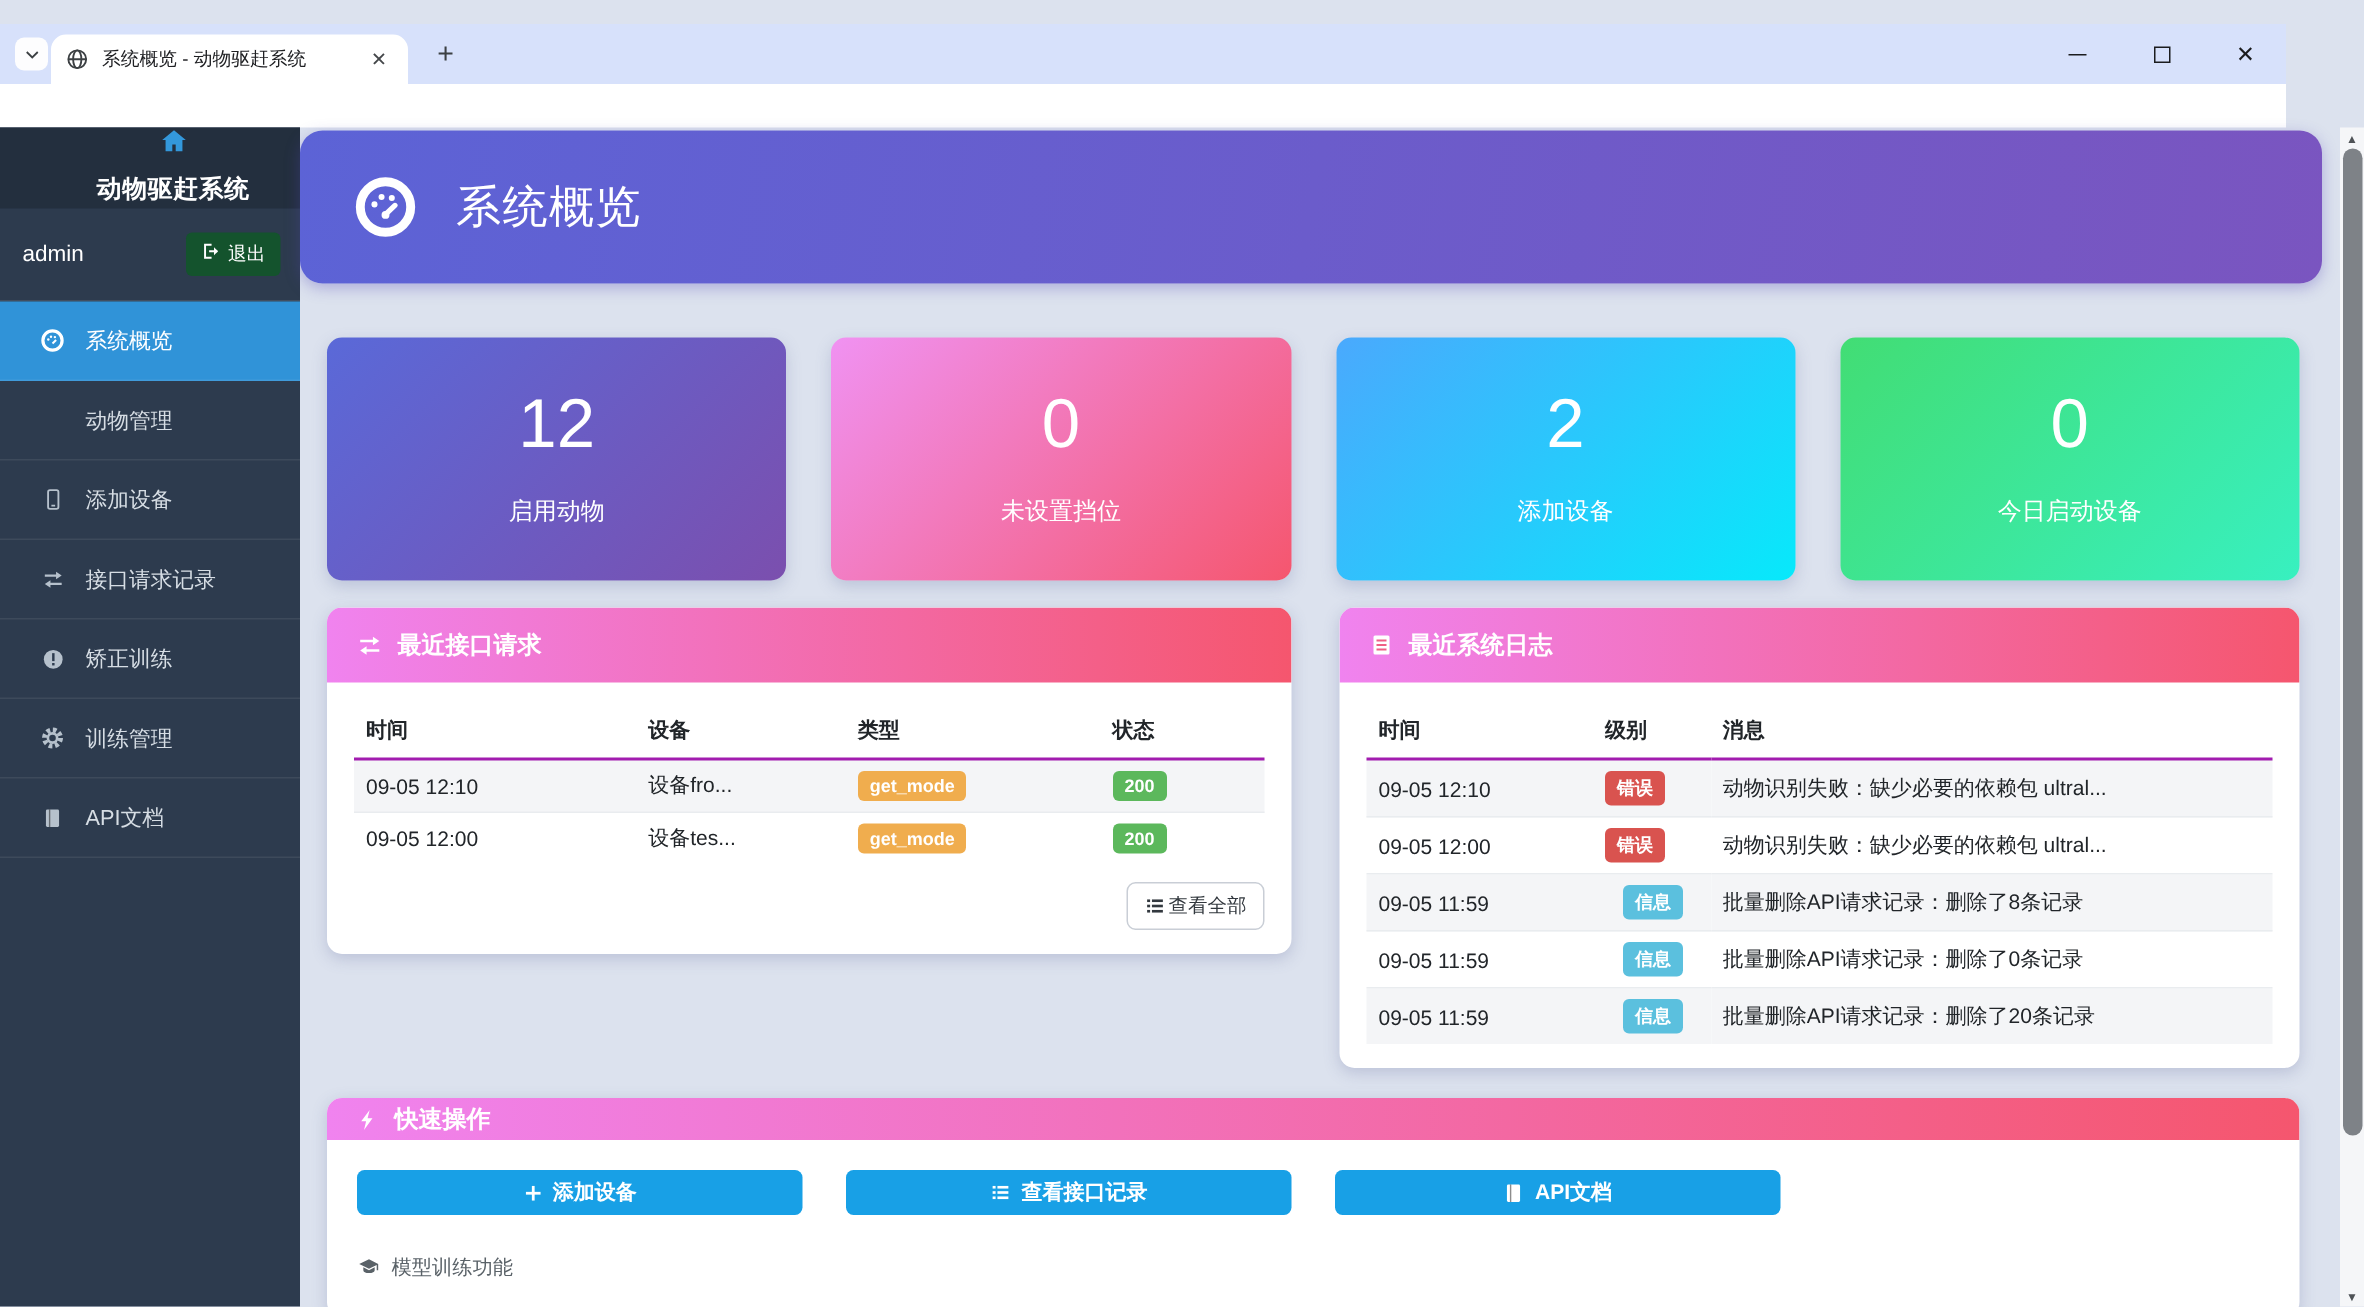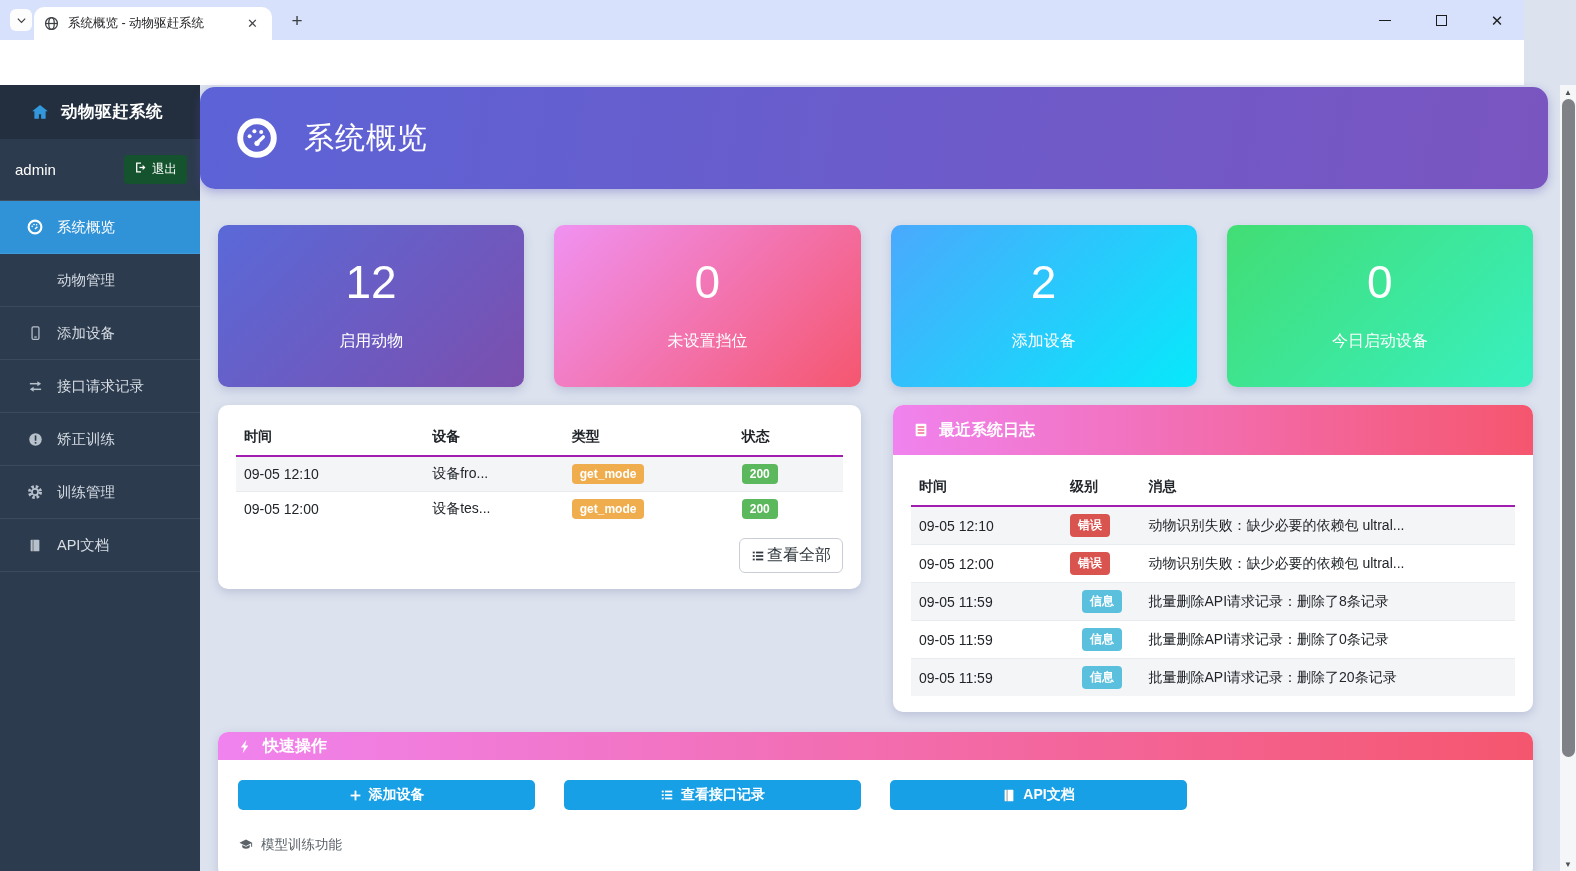--- a/index.html
+++ b/index.html
@@ -1,20 +1,20 @@
 <!DOCTYPE html>
 <html><head>
 <meta charset="utf-8">
 <style>
   * { box-sizing: border-box; margin:0; padding:0; }
   html,body { width:1576px; height:871px; overflow:hidden; background:#dce2ee;
               font-family:"Liberation Sans","DejaVu Sans",sans-serif; }
 
   
-  .chrome { position:absolute; top:0; left:0; width:1524px; height:85px; }
+  .chrome { position:absolute; top:16px; left:0; width:1524px; height:85px; }
   .tabstrip { position:absolute; top:0; left:0; width:100%; height:40px; background:#d7e1fb; }
   .tab-chevron-btn { position:absolute; left:10px; top:9px; width:22px; height:22px; border-radius:6px;
                      background:#fdfdfe; display:flex; align-items:center; justify-content:center; color:#3c4043; }
   .tab { position:absolute; left:34px; top:7px; width:238px; height:33px; background:#fff;
          border-radius:10px 10px 0 0; display:flex; align-items:center; padding:0 10px; }
   .tab-title { flex:1; font-size:12.5px; color:#202124; white-space:nowrap; overflow:hidden; margin-left:9px; }
   .tab-close { color:#44474a; font-size:13px; padding:0 4px; }
   .newtab-btn { position:absolute; left:284px; top:8px; width:26px; height:26px; border-radius:6px;
                 display:flex; align-items:center; justify-content:center; font-size:19px; color:#3c4043; }
   .win-controls { position:absolute; right:14px; top:0; height:40px; display:flex; align-items:center; gap:30px; }
@@ -44,21 +44,21 @@
 
   
   .pg-scrollbar { position:absolute; right:0; top:0; width:16px; height:100%; background:#f5f6f8; }
   .sb-arrow { position:absolute; left:0; width:16px; height:14px; display:flex; align-items:center;
               justify-content:center; font-size:8px; color:#4e5256; }
   .sb-up { top:0; } .sb-down { bottom:0; }
   .sb-thumb { position:absolute; left:1.5px; top:14px; width:13px; height:658px; border-radius:7px; background:#7e8287; }
 
   
   .sidebar { position:absolute; left:0; top:0; width:200px; height:100%; background:#2d3b4e; }
-  .brand { height:54px; background:#232f3e; display:flex; align-items:center; padding-left:31px; gap:12px; }
+  .brand { height:54px; background:#232f3e; display:flex; align-items:center; padding-left:31px; gap:12px;flex-direction:column; }
   .brand-label { color:#fff; font-size:16.5px; font-weight:bold; letter-spacing:.5px; }
   .userrow { height:62px; display:flex; align-items:center; justify-content:space-between;
              padding:0 13px 0 15px; border-bottom:1px solid rgba(255,255,255,.1); }
   .username { color:#fff; font-size:15px; font-weight:normal; }
   .logout-btn { background:#14532d; color:#fff; font-size:12.5px; border:none; border-radius:4px;
                 padding:6px 10px; display:flex; align-items:flex-start; gap:5px; }
   .side-item { height:53px; display:flex; align-items:center; padding-left:26px; gap:13px;
                border-bottom:1px solid rgba(255,255,255,.08); color:#d6dde4; font-size:14.5px; }
   .side-item .si-icon { width:18px; display:flex; justify-content:center; color:#b6c1cc; }
   .side-item.active { background:#3093d8; color:#fff; }
@@ -87,21 +87,21 @@
   .panel-body { padding:14px 18px 16px; }
   table { width:100%; border-collapse:collapse; font-size:14px; color:#212529; }
   th { text-align:left; font-weight:bold; padding:9px 8px; border-bottom:2px solid #a21caf; }
   td { padding:7px 8px; border-top:1px solid #e9ecef; vertical-align:middle; }
   tbody tr:nth-child(odd) { background:#f4f5f7; }
   .badge { display:inline-block; padding:3px 8px; border-radius:4px; color:#fff; font-size:12px; font-weight:bold; }
   .badge-type { background:#f0ad4e; } .badge-status { background:#5cb85c; }
   .badge-error { background:#d9534f; } .badge-info { background:#5bc0de;margin-left:12px; }
   .panel-foot { text-align:right; margin-top:12px; }
   .viewall-btn { display:inline-flex; align-items:center; gap:2px; background:#fff; color:#32383e;
-                 border:1px solid #c9ced6; border-radius:6px; padding:6px 11px; font-size:16px; }
+                 border:1px solid #c9ced6; border-radius:6px; padding:6px 11px; font-size:13px; }
 
   .qa-panel { margin-top:20px; }
   .qa-head { height:28px; }
   .qa-body { padding:20px 20px 24px; }
   .qa-grid { display:grid; grid-template-columns:repeat(4,1fr); gap:29px; }
   .qa-btn { height:30px; background:#18a0e6; color:#fff; border:none; border-radius:5px; font-size:14px;
             display:flex; align-items:center; justify-content:center; gap:7px; font-weight:600; }
   .train-label { margin-top:26px; display:flex; align-items:center; gap:7px; color:#5a6268; font-size:13.5px; }
 
   svg { display:block; }
@@ -283,20 +283,29 @@
             <div class="stat-label">添加设备</div>
           </div>
           <div class="stat-card" style="background: linear-gradient(135deg, rgb(66, 221, 116) 0%, rgb(56, 240, 192) 100%);">
             <div class="stat-value">0</div>
             <div class="stat-label">今日启动设备</div>
           </div>
         </div>
 
       <div class="panels">
         <div class="panel">
+          <div class="panel-head">
+            <svg width="17" height="17" viewBox="0 0 24 24">
+                <path d="M3 7.5h13" stroke="#fff" stroke-width="2.4"></path>
+                <path d="M15 3.5l6 4-6 4z" fill="#fff"></path>
+                <path d="M21 16.5H8" stroke="#fff" stroke-width="2.4"></path>
+                <path d="M9 12.5l-6 4 6 4z" fill="#fff"></path>
+              </svg>
+            <span>最近接口请求</span>
+          </div>
           <div class="panel-body">
             <table>
               <thead>
                   <tr id="req-head">
                     <th style="width:31%">时间</th>
                     <th style="width:23%">设备</th>
                     <th style="width:28%">类型</th>
                     <th style="width:18%">状态</th>
                   </tr>
                 </thead>

